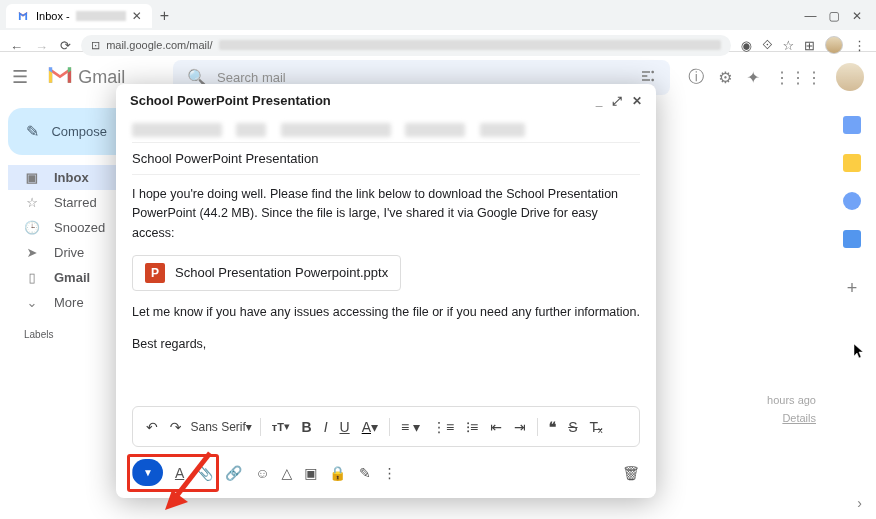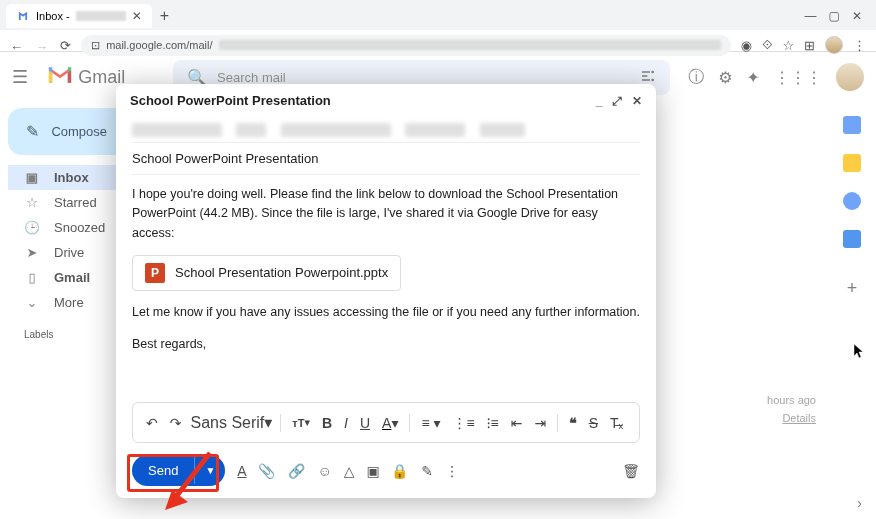--- a/index.html
+++ b/index.html
@@ -65,21 +65,21 @@
 .to-field { padding: 6px 0; border-bottom: 1px solid #eee; height: 26px; }
 .to-blur { display:inline-block; background: #e0e0e0; filter: blur(2px); height: 14px; width: 70px; border-radius: 2px; margin-right: 10px; }
 .subject-field { padding: 8px 0; border-bottom: 1px solid #eee; font-size: 13px; color: #202124; }
 .message-body { padding: 10px 0; font-size: 12.5px; color: #202124; line-height: 1.55; }
 .message-body p { margin-bottom: 12px; }
 .attachment { display: inline-flex; align-items: center; gap: 10px; border: 1px solid #ddd; border-radius: 4px; padding: 7px 12px; margin-bottom: 12px; font-size: 13px; }
 .attachment .p-icon { width: 20px; height: 20px; background: #d14424; color: #fff; font-weight: 700; font-size: 12px; display: flex; align-items: center; justify-content: center; border-radius: 2px; }
 
 .format-toolbar { display: flex; align-items: center; gap: 2px; padding: 6px 8px; border: 1px solid #ddd; border-radius: 6px; margin: 0 16px 6px; font-size: 13px; }
 .fmt-btn { padding: 4px 5px; color: #444; cursor: pointer; display: flex; align-items: center; font-size: 14px; }
-.font-name { font-size: 16px; padding: 0 2px; }
+.font-name { font-size: 12px; padding: 0 2px; }
 .fmt-divider { width: 1px; height: 18px; background: #ddd; margin: 0 4px; }
 
 .compose-footer { display: flex; align-items: center; gap: 6px; padding: 6px 16px 12px; }
 .send-btn { display: flex; align-items: center; background: #0b57d0; color: #fff; border-radius: 18px; overflow: hidden; cursor: pointer; }
 .send-main { padding: 8px 16px; font-size: 13px; font-weight: 500; }
 .send-drop { padding: 8px 10px; border-left: 1px solid rgba(255,255,255,0.3); font-size: 10px; }
 .footer-icons { display: flex; gap: 12px; color: #555; font-size: 14px; align-items: center; margin-left: 6px; }
 .footer-icons span { cursor: pointer; }
 .trash-icon { margin-left: auto; color: #555; font-size: 14px; cursor: pointer; }
 
@@ -269,21 +269,20 @@
         <b>❝</b>
       </span>
     <span class="fmt-btn">
         <s>S</s>
       </span>
     <span class="fmt-btn">T̶ₓ</span>
   </div>
 
   <div class="compose-footer">
     <div class="send-btn">
-      <span class="send-main">Send</span>
       <span class="send-drop">▼</span>
     </div>
     <div class="footer-icons">
       <span><u>A</u></span>
       <span>📎</span>
       <span>🔗</span>
       <span>☺</span>
       <span>△</span>
       <span>▣</span>
       <span>🔒</span>

